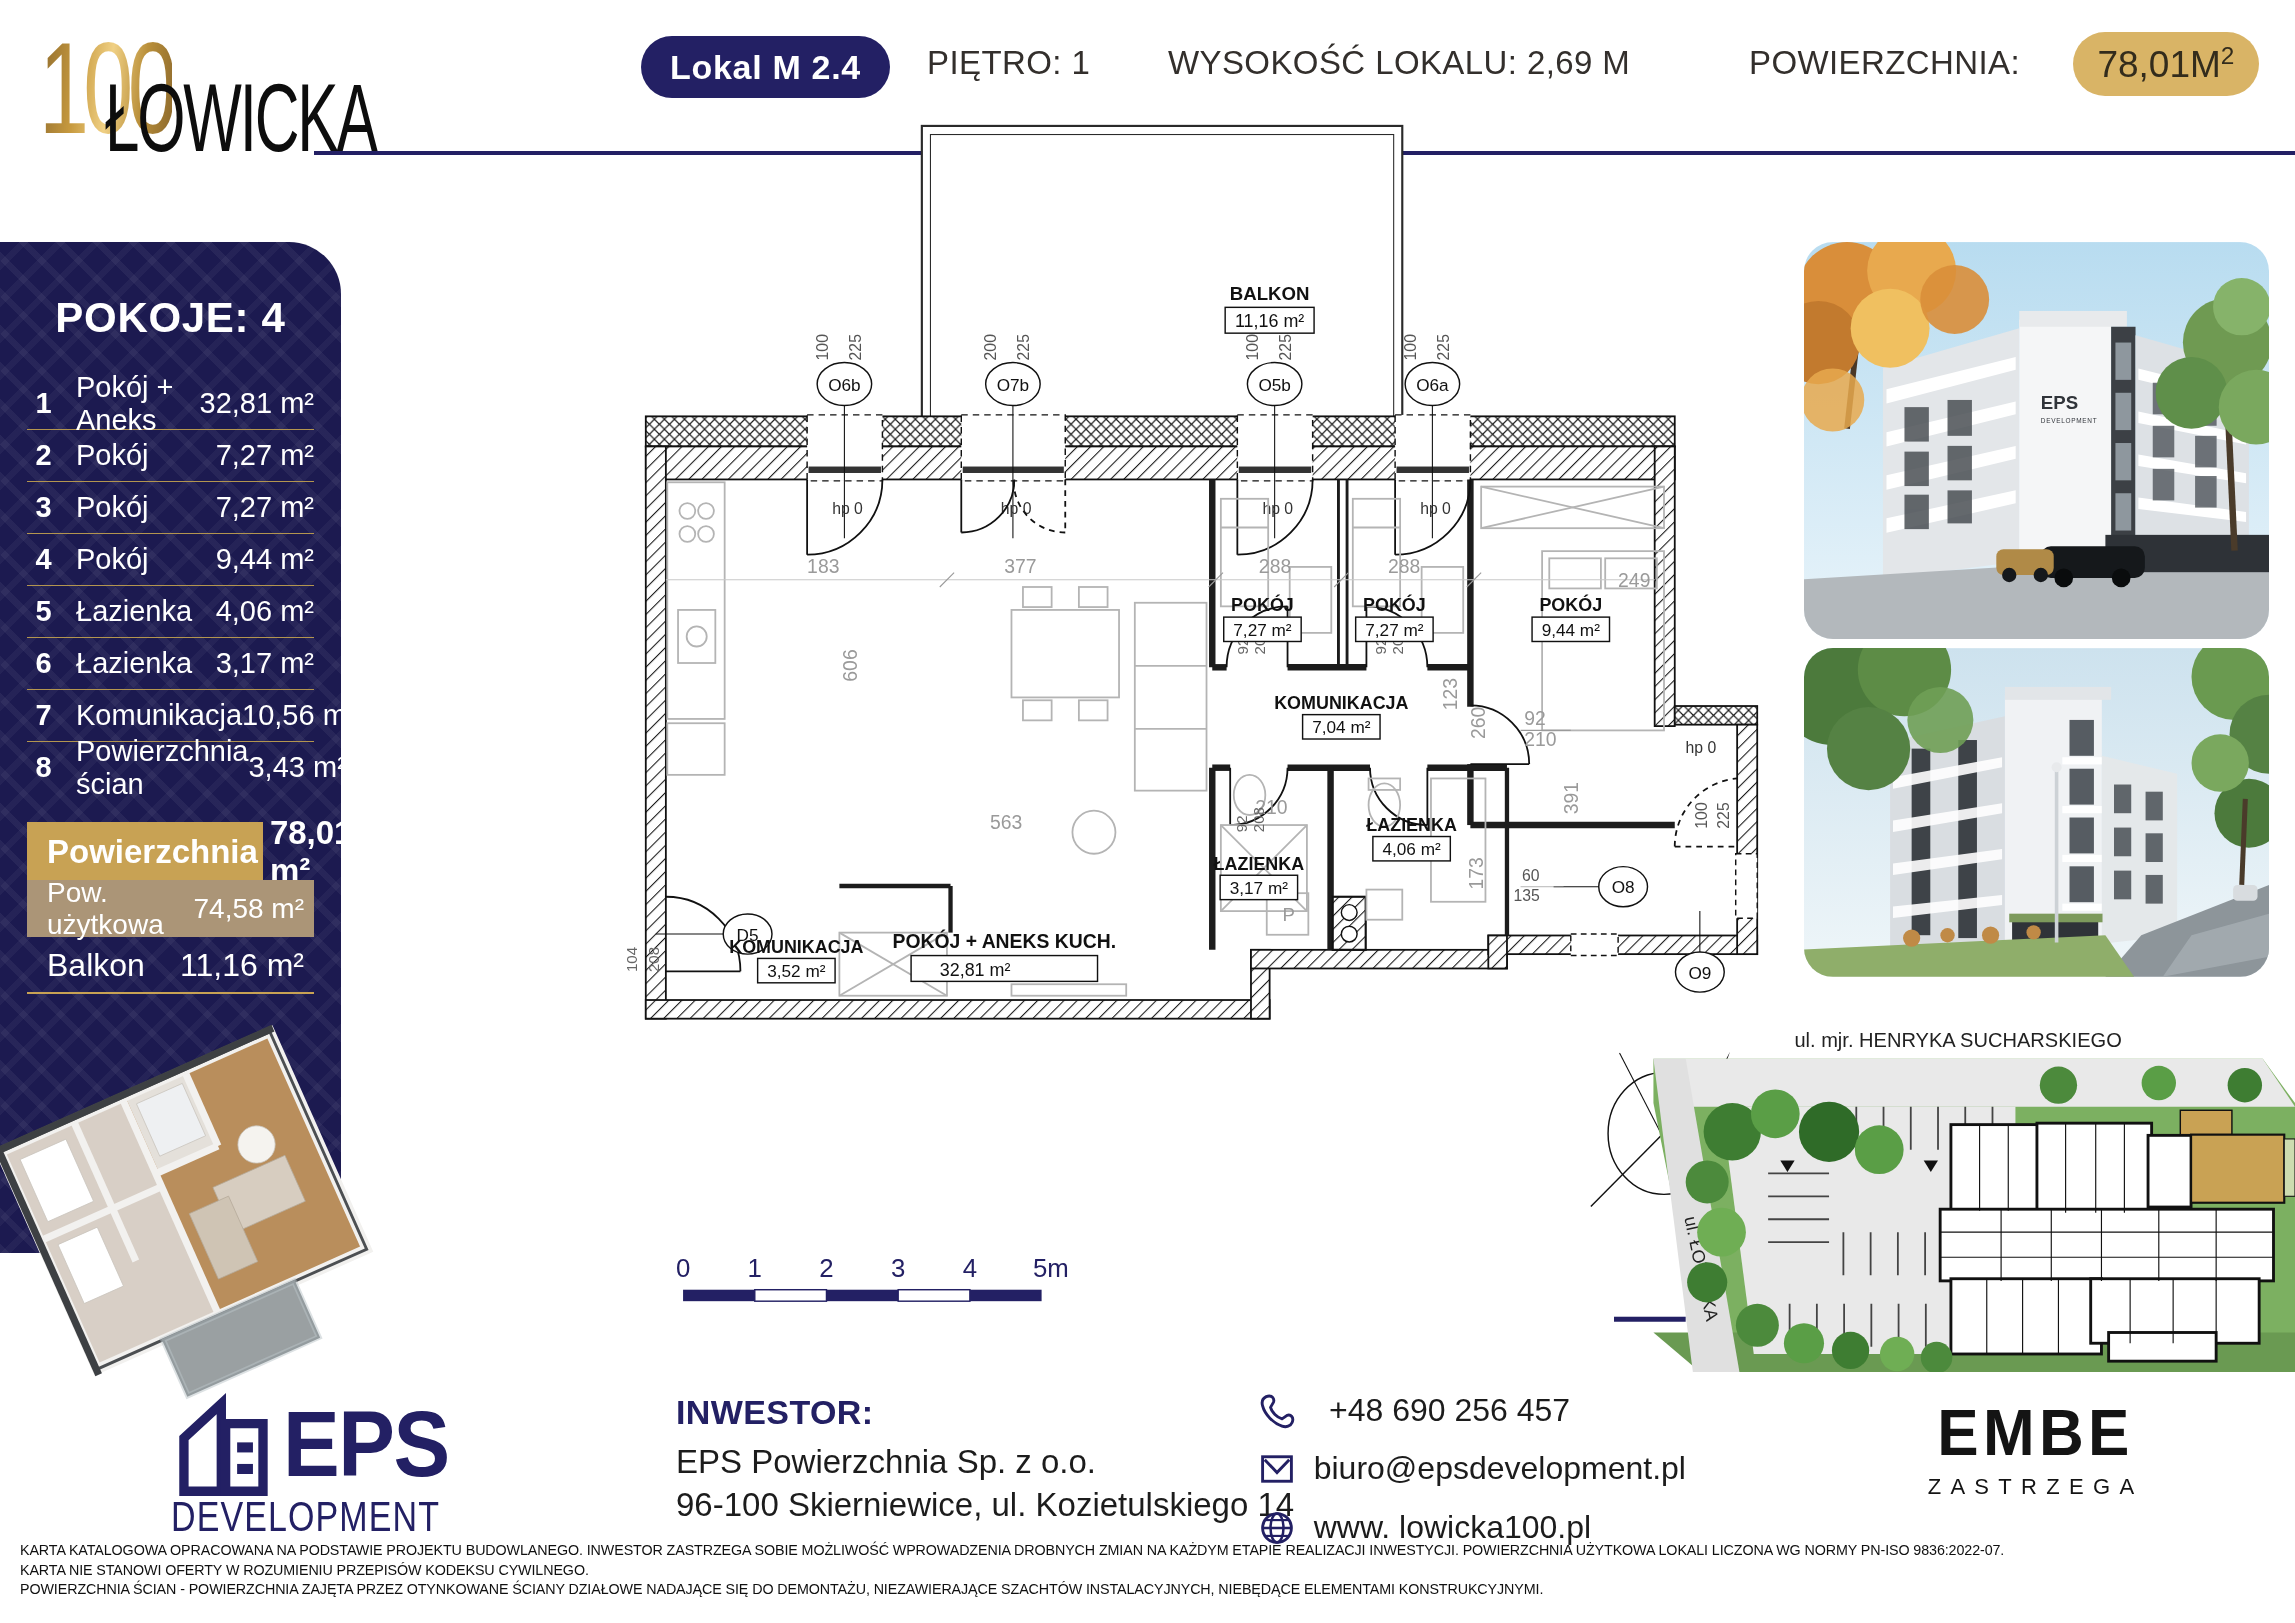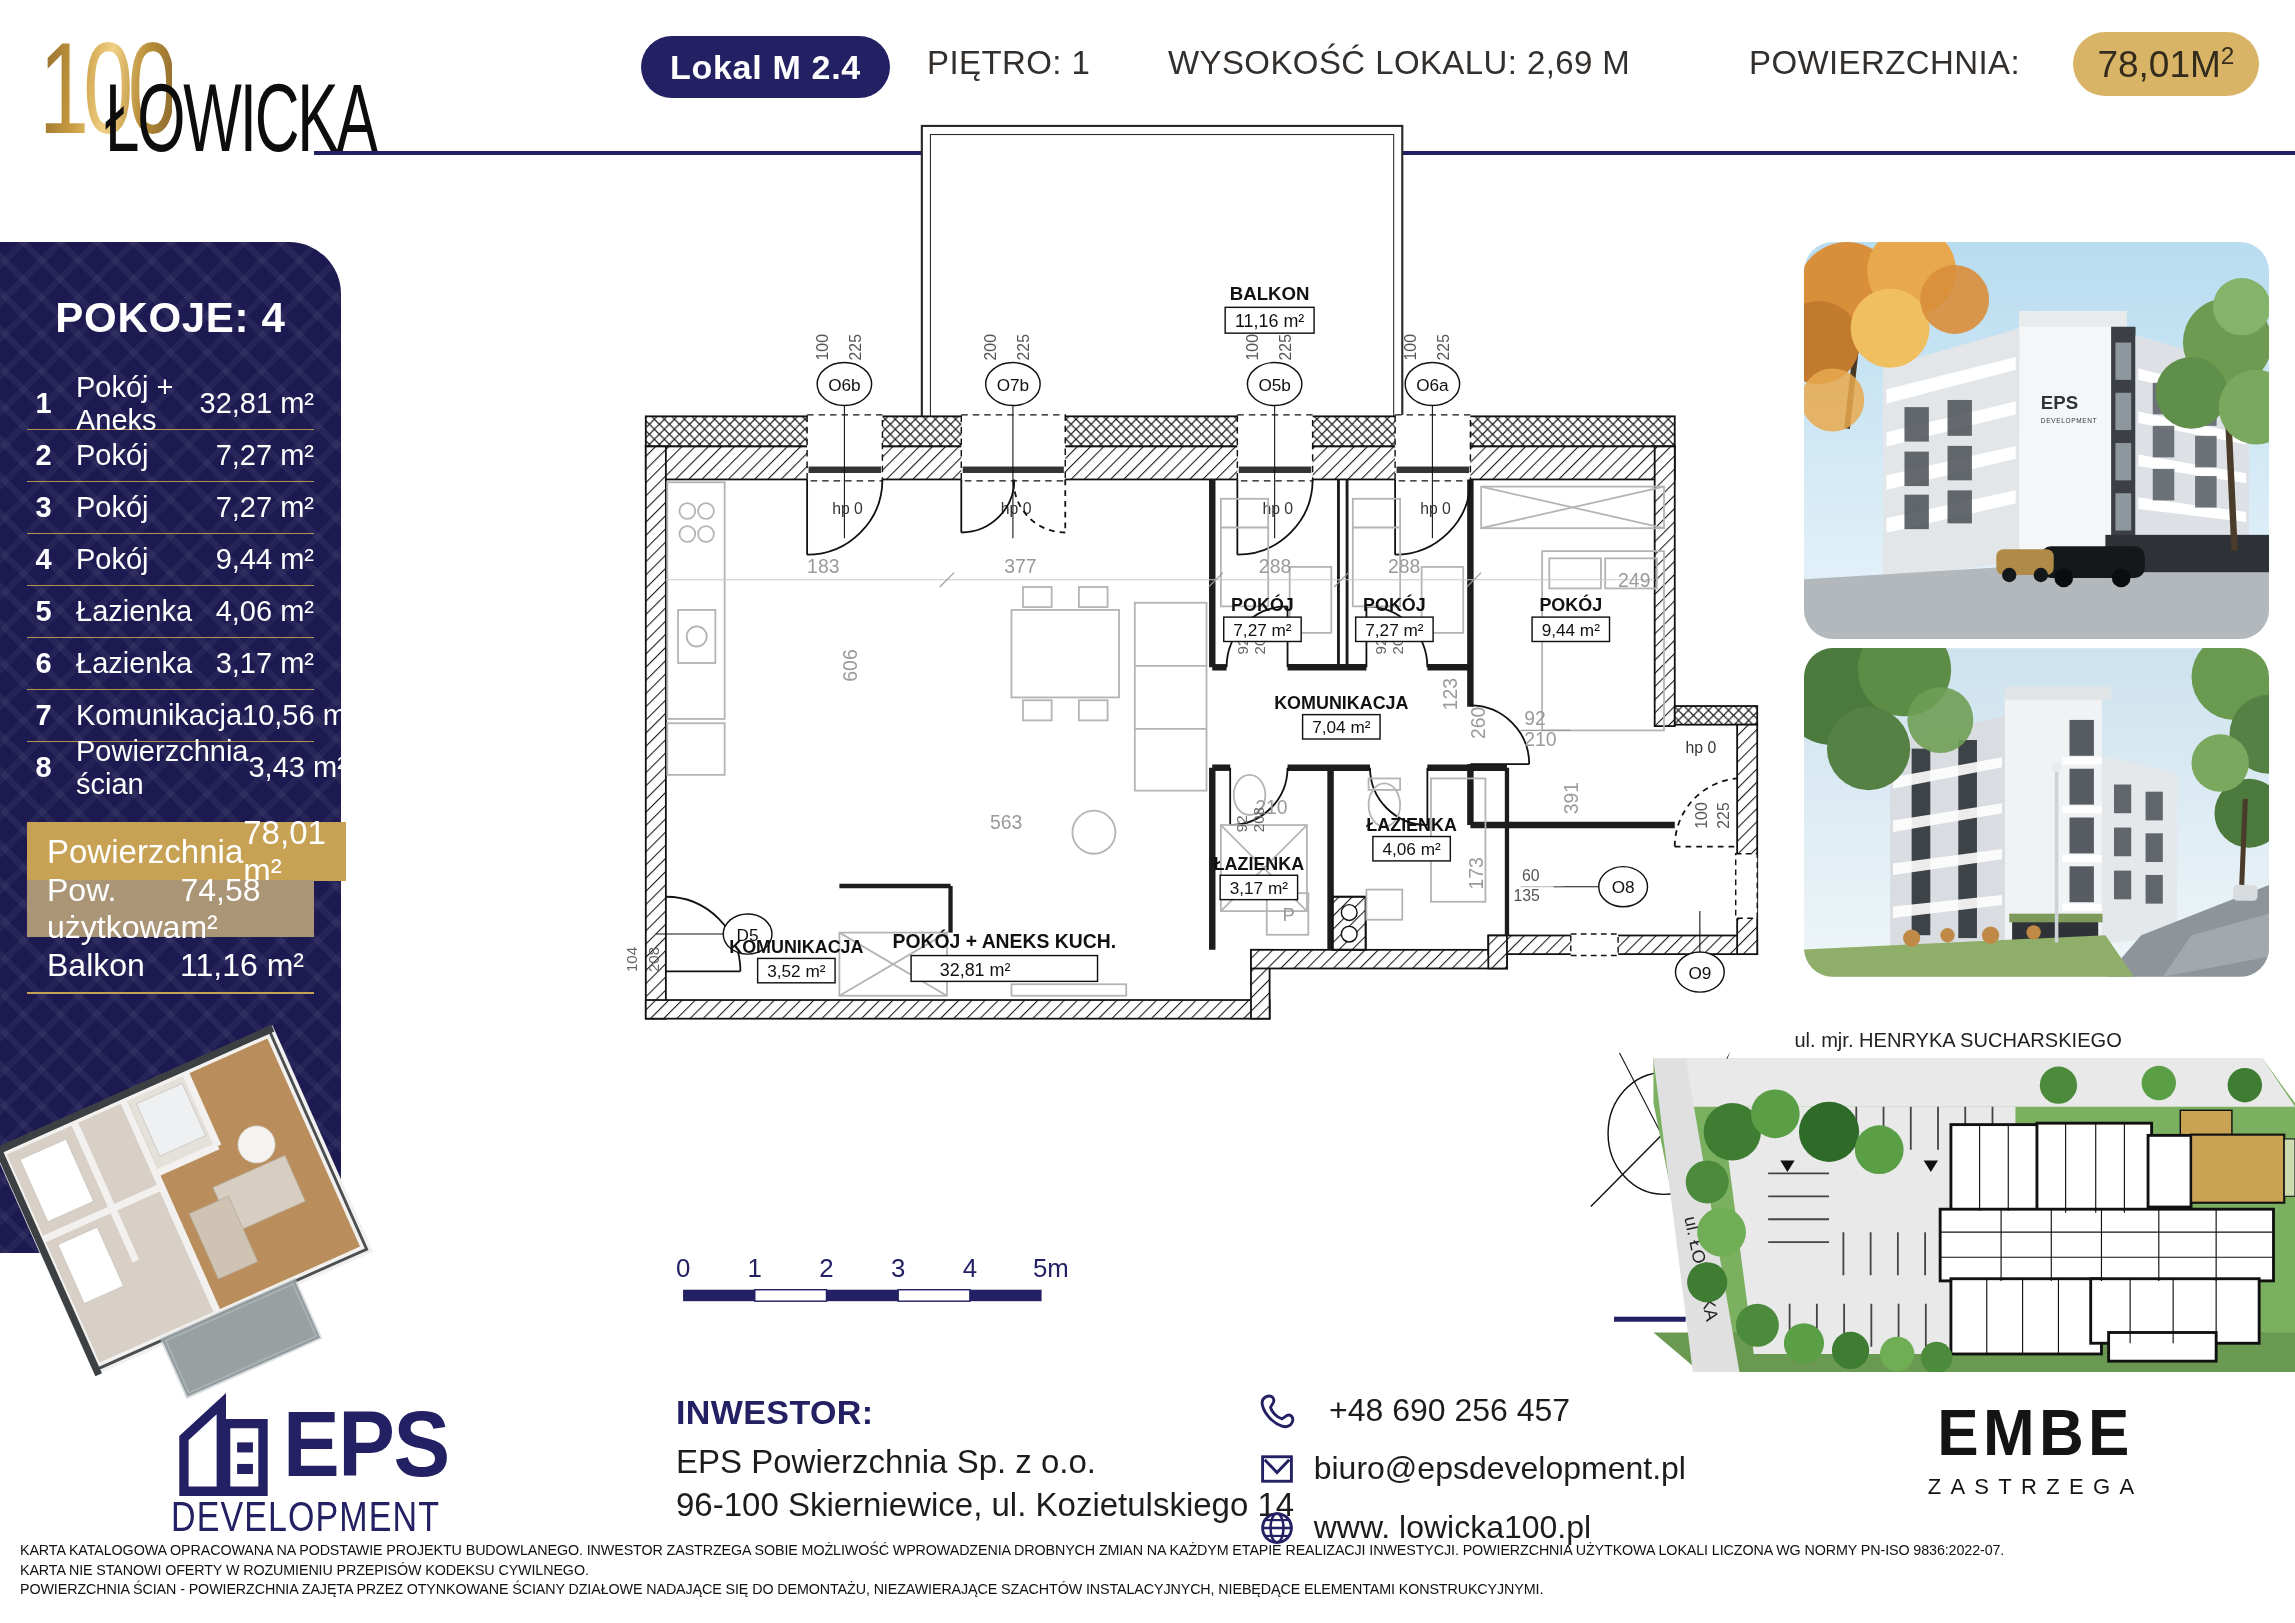--- a/index.html
+++ b/index.html
@@ -43,22 +43,22 @@
       repeating-linear-gradient(-45deg, rgba(255,255,255,0.04) 0 6.5px, transparent 6.5px 26px);
     border-radius:0 52px 52px 0;
   }
   #sidebar-title{left:0;top:52px;width:341px;text-align:center;color:#fff;font-size:42px;font-weight:bold;letter-spacing:0.7px;}
   #room-rows{left:27px;top:136px;width:287px;}
   .rrow{height:51px;display:flex;align-items:center;color:#fff;font-size:29px;}
   .rrow:not(:last-child){border-bottom:1.4px solid #b3954f;}
   .rnum{width:33px;font-weight:bold;text-align:center;flex:none;}
   .rlabel{padding-left:16px;flex:1 1 auto;font-weight:400;}
   .rval{flex:none;font-weight:400;}
-  #sum-total{left:27px;top:580px;width:319px;height:59px;background:#c8a254;display:flex;align-items:center;color:#fff;font-size:33px;font-weight:normal;padding:0;}
-  #sum-usable{left:27px;top:638px;width:287px;height:57px;background:#ab9577;display:flex;align-items:center;color:#fff;font-size:32px;}
+  #sum-total{left:27px;top:580px;width:236px;height:59px;background:#c8a254;display:flex;align-items:center;color:#fff;font-size:33px;font-weight:bold;padding:0;gap:12px;}
+  #sum-usable{left:27px;top:638px;width:287px;height:57px;background:#ab9577;display:flex;align-items:center;color:#fff;font-size:28px;}
   #sum-balcony{left:27px;top:696px;width:287px;height:55px;display:flex;align-items:center;color:#fff;font-size:32px;}
   .sum-label{padding-left:20px;flex:1;}
   .sum-val{padding-right:10px;}
   #gold-rule{left:27px;top:750px;width:287px;height:2.2px;background:#c8a254;}
 
   
   #inv-heading{left:676px;top:1393px;font-size:34px;font-weight:bold;color:#232064;letter-spacing:0.4px;}
   #inv-name{left:676px;top:1443px;font-size:33px;color:#1c1c1c;}
   #inv-addr{left:676px;top:1486px;font-size:33px;color:#1c1c1c;}
   .contact-row{display:flex;align-items:center;gap:18.7px;}

